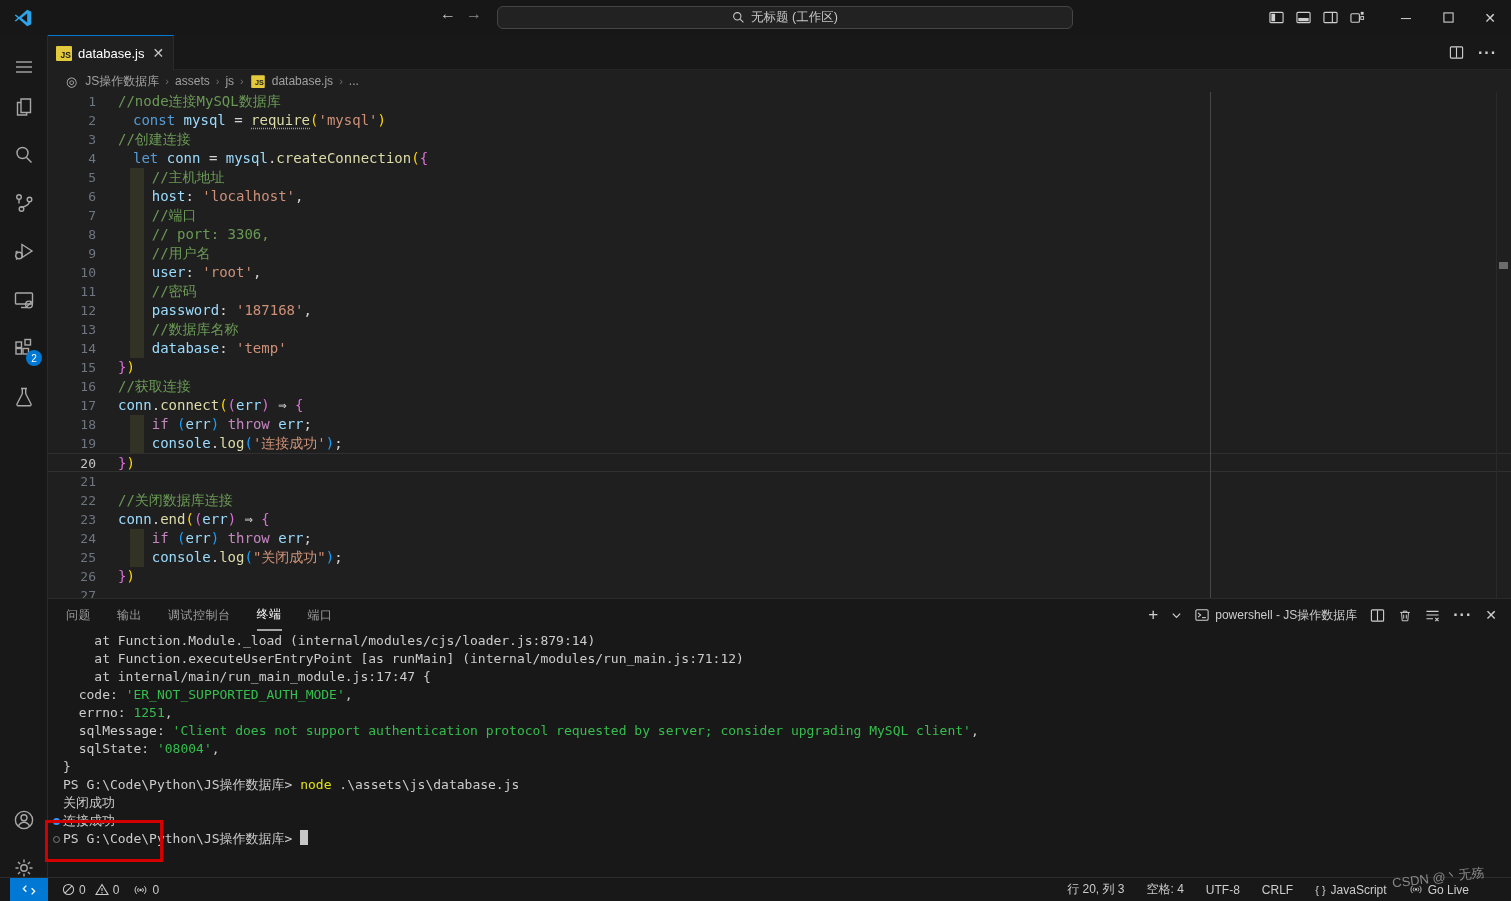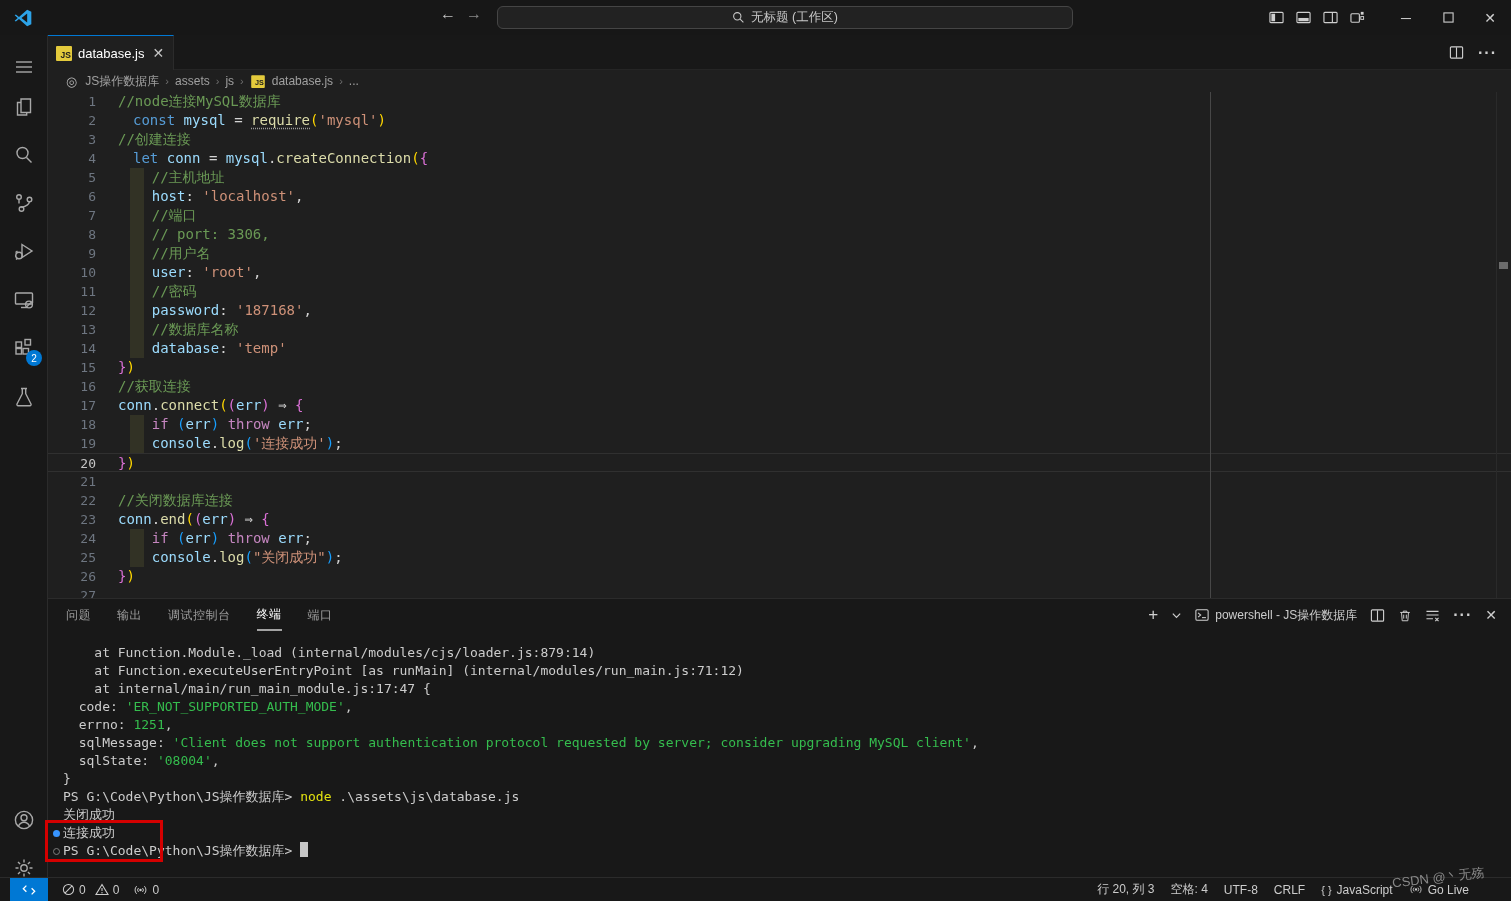--- a/index.html
+++ b/index.html
@@ -53,33 +53,33 @@
   .sb-border{position:absolute;right:14px;top:0;width:1px;height:100%;background:#2a2a2a;}
 
   
   .panel{position:absolute;left:48px;top:598px;width:1463px;height:279px;background:#181818;border-top:1px solid #2b2b2b;overflow:hidden;}
   .panel-header{position:relative;height:32px;display:flex;align-items:center;}
   .ptabs{display:flex;gap:26px;padding-left:18px;}
   .ptab{font-size:12px;color:#9d9d9d;height:32px;display:flex;align-items:center;letter-spacing:.5px;}
   .ptab.act{color:#ffffff;border-bottom:2px solid #a3a3a3;}
   .panel-actions{position:absolute;right:14px;top:0;height:32px;display:flex;align-items:center;gap:13px;color:#cfcfcf;}
   .pa-title{display:flex;align-items:center;gap:6px;font-size:12px;color:#cccccc;}
-  .term{position:relative;margin-top:13px;}
+  .term{position:relative;margin-top:1px;}
   .tl{position:relative;height:18px;line-height:18px;padding-left:15px;font-family:"DejaVu Sans Mono","Liberation Mono",monospace;font-size:13px;white-space:pre;color:#cccccc;}
   .tt-d{color:#cccccc;} .tt-g{color:#35bd4e;} .tt-y{color:#e2e210;}
   .deco-blue{position:absolute;left:5px;top:5.5px;width:7px;height:7px;border-radius:50%;background:#3794ff;}
   .deco-grey{position:absolute;left:5px;top:5.5px;width:7px;height:7px;border-radius:50%;border:1px solid #7d7d7d;}
   .cursor{display:inline-block;width:8px;height:15px;background:#c6c6c6;vertical-align:-2px;}
 
   
   .statusbar{position:absolute;left:0;top:877px;width:1511px;height:24px;background:#181818;border-top:1px solid #2b2b2b;display:flex;align-items:center;font-size:12px;color:#cccccc;}
   .remote{width:38px;height:24px;background:#0078d4;color:#fff;display:flex;align-items:center;justify-content:center;}
   .sb-left{display:flex;align-items:center;gap:14px;padding-left:10px;}
   .sb-group{display:flex;align-items:center;gap:4px;}
-  .sb-right{position:absolute;right:42px;display:flex;align-items:center;gap:16px;}
+  .sb-right{position:absolute;right:42px;display:flex;align-items:center;gap:22px;}
   .sb-item{display:flex;align-items:center;gap:5px;}
 
   
   .redbox{position:absolute;left:45px;top:820px;width:118px;height:42px;border:3px solid #d40000;z-index:60;}
   .watermark{position:absolute;left:1392px;top:869px;color:#9b9b9b;font-size:13px;transform:rotate(-7deg);z-index:70;opacity:.85;white-space:nowrap;}
   svg{display:block;}
 </style>
 </head>
 <body>
 

